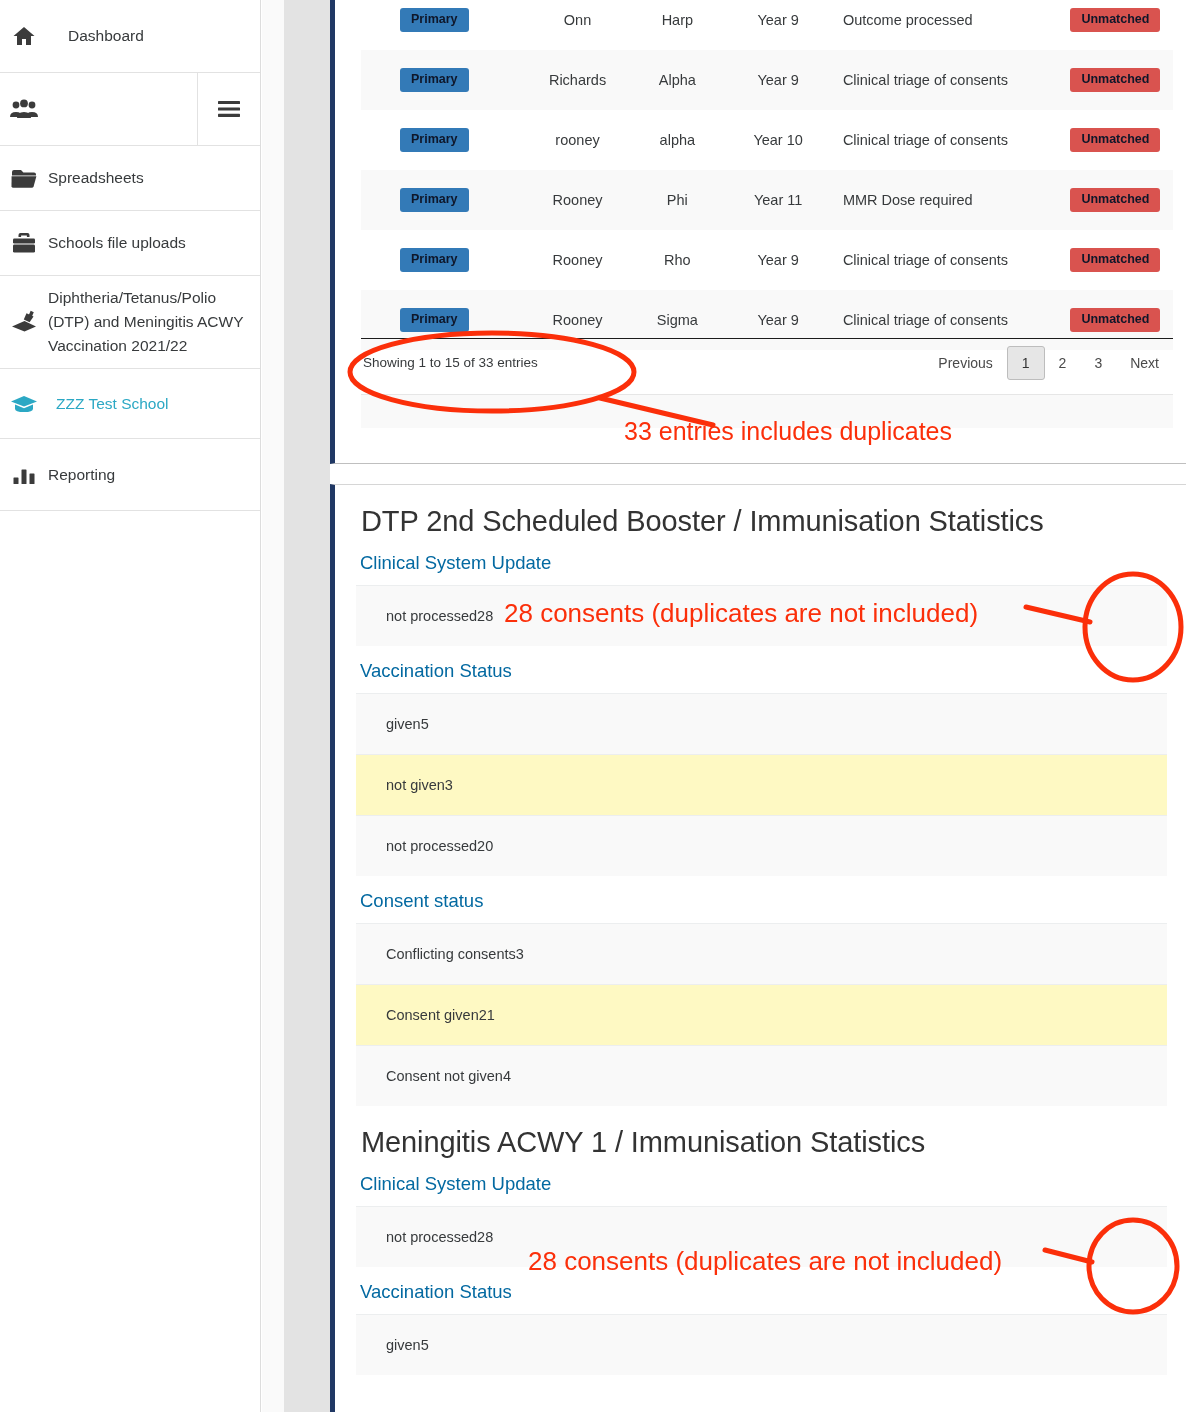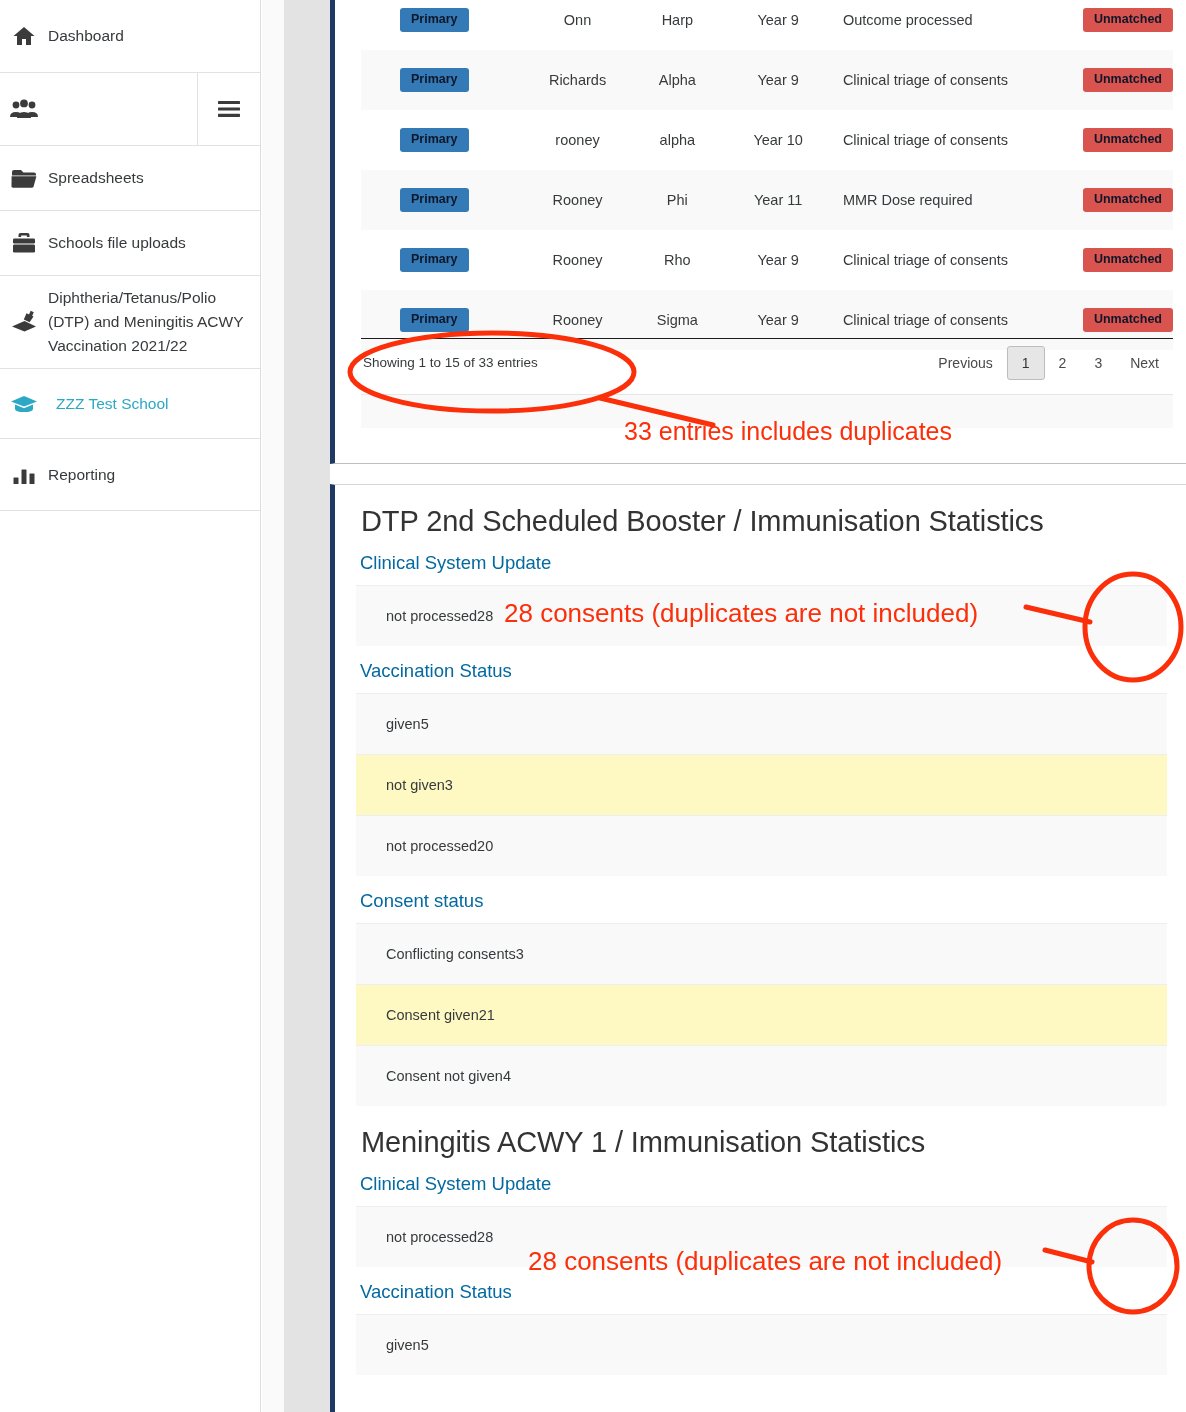--- a/index.html
+++ b/index.html
@@ -86,21 +86,21 @@
     font-size: 14.5px; color: #373a3c;
   }
   .dt-row.odd { background: #ffffff; }
   .dt-row.even { background: #f9f9f9; }
 
   .c-badge  { width: 170px; padding-left: 39px; }
   .c-last   { width: 108px; text-align: center; }
   .c-first  { width: 100px; text-align: center; }
   .c-year   { width: 110px; text-align: center; }
   .c-status { width: 236px; text-align: left; padding-left: 12px; }
-  .c-match  { width: 120px; text-align: right; }
+  .c-match  { width: 120px; text-align: center; }
 
   .badge {
     display: inline-block;
     padding: 5px 11px 5px 11px;
     font-size: 12.5px;
     font-weight: bold;
     color: #0f172a;
     border-radius: 3px;
     line-height: 1.1;
   }
@@ -174,21 +174,21 @@
     text-align: right;
   }
 </style>
 </head>
 <body>
 
 <div id="root">
 
   <nav class="sidebar">
 
-    <div class="nav-item" style="min-height:73px;">
+    <div class="nav-item" style="min-height:73px;gap:20px;">
       <span class="nav-icon">
         <svg width="24" height="24" viewBox="0 0 24 24" fill="currentColor">
           <path d="M12 3 L1.5 12 H5 V21 H10 V15 H14 V21 H19 V12 H22.5 Z"></path>
         </svg>
       </span>
       <span class="nav-label">Dashboard</span>
     </div>
 
     <div class="nav-item users-row">
       <div class="users-left">

